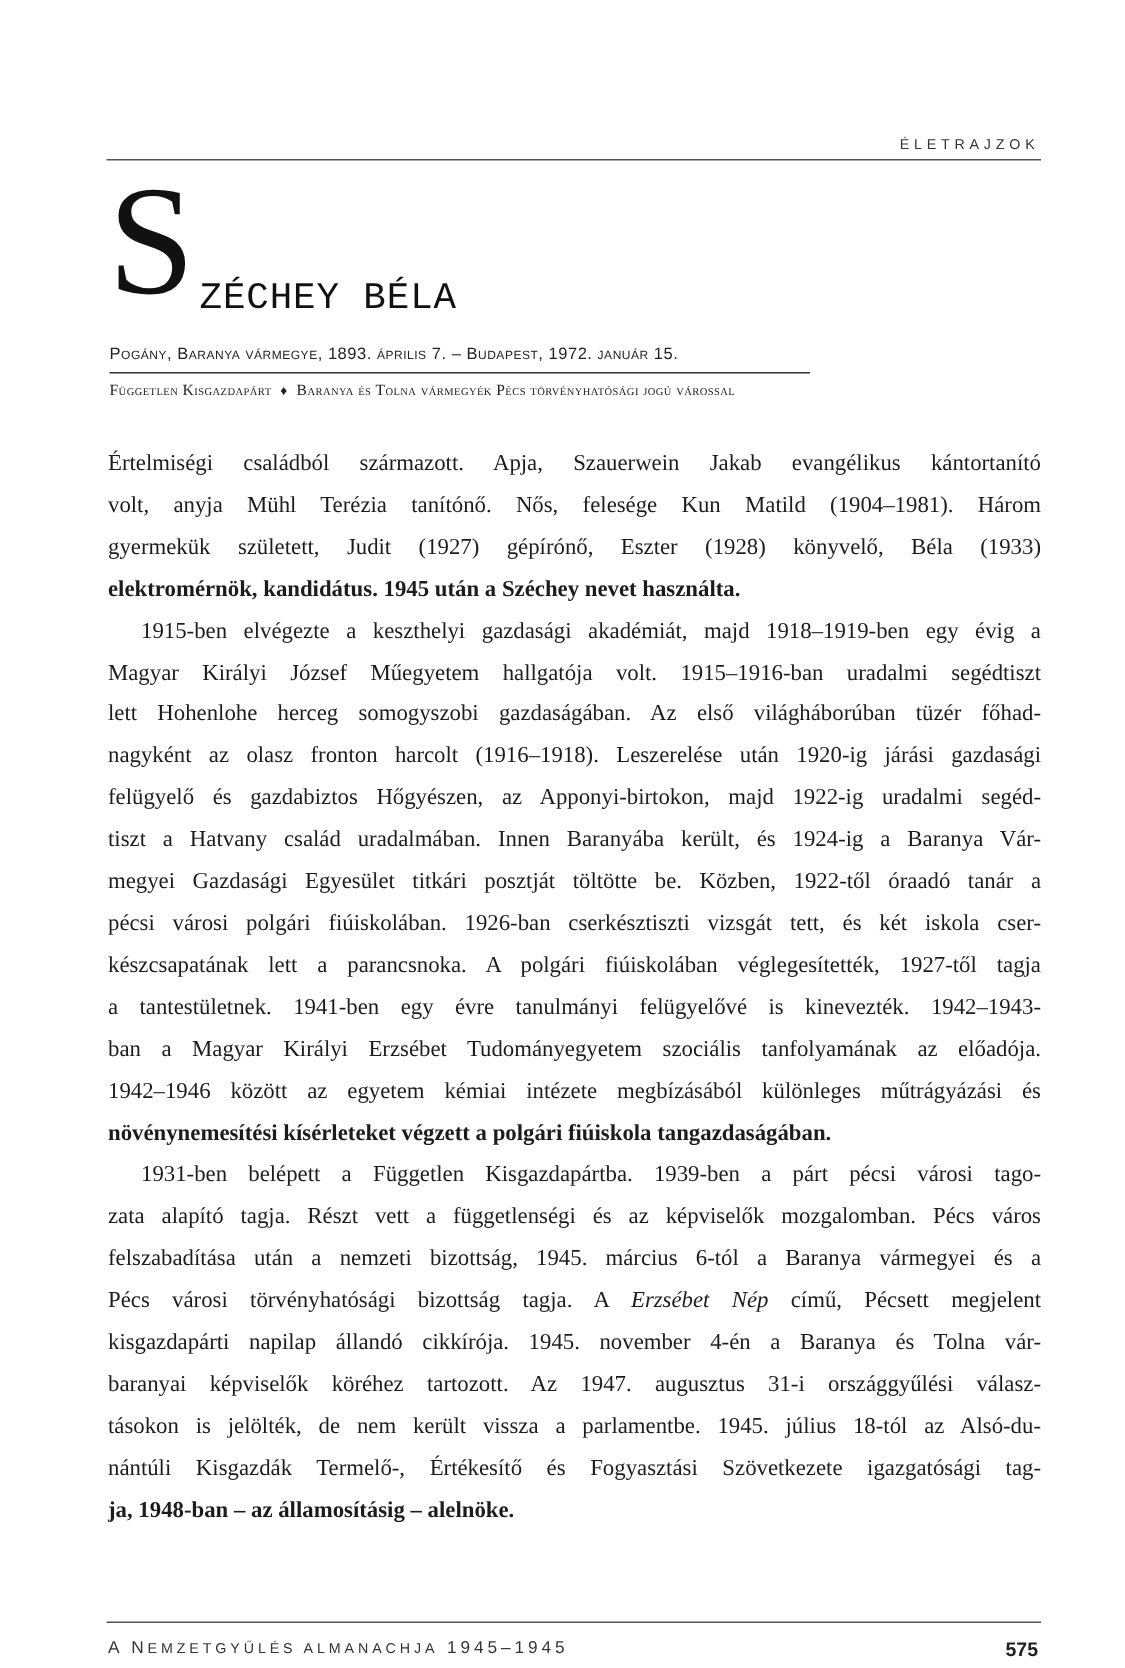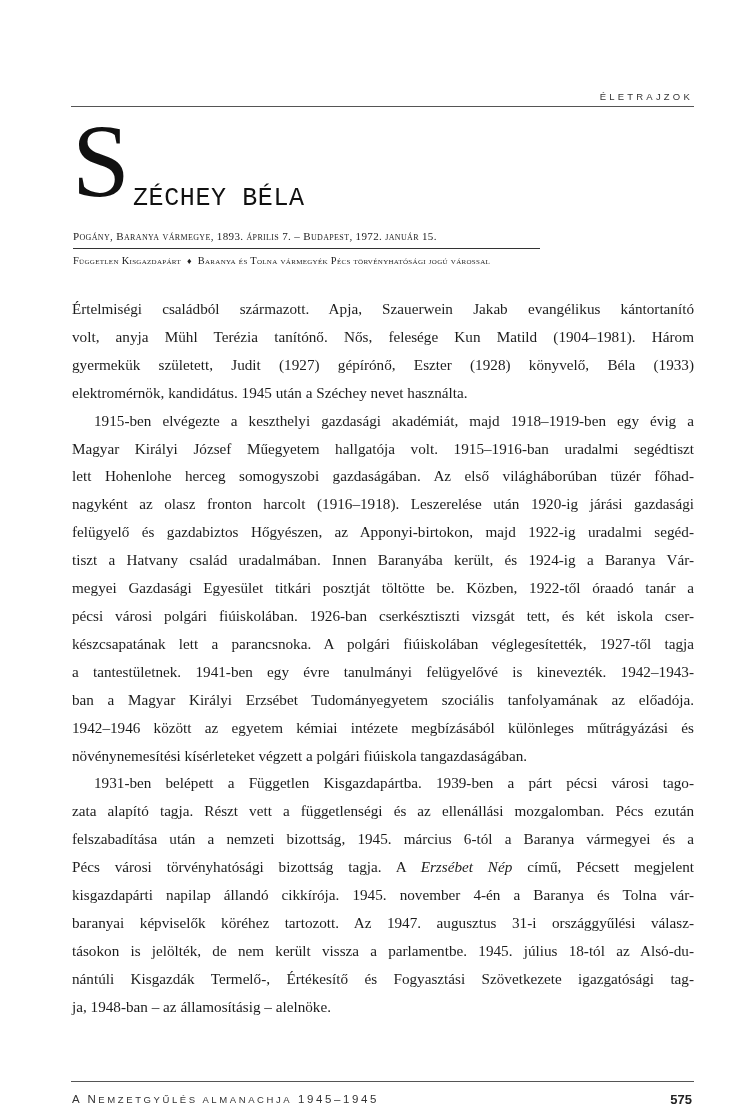--- a/index.html
+++ b/index.html
@@ -18,39 +18,39 @@
     font-family: "Liberation Serif", serif; font-size: 104px; line-height: 1;
     color: #111;
   }
   .title {
     position: absolute; left: 133px; top: 153px;
     font-family: Liberation Mono, monospace; font-size: 25px; letter-spacing: 0.6px;
     color: #111; line-height: 1;
   }
   .birth-line {
     position: absolute; left: 73px; top: 197px;
-    font-family: Liberation Serif, serif; font-size: 11px; letter-spacing: 0.35px;
+    font-family: Liberation Sans, sans-serif; font-size: 11px; letter-spacing: 0.35px;
     font-variant: small-caps; color: #222; white-space: nowrap;
   }
   .rule-mid { position: absolute; left: 73px; top: 215px; width: 467px; height: 1px; background: #333; }
   .party-line {
     position: absolute; left: 73px; top: 222px;
     font-family: "Liberation Serif", serif; font-size: 10.4px; letter-spacing: 0.3px;
     font-variant: small-caps; color: #222; white-space: nowrap;
   }
   .diamond { font-size: 9px; margin: 0 3px; }
 
   .body-text {
     position: absolute; left: 72px; top: 262px; width: 622px;
     font-family: "Liberation Serif", serif; font-size: 15.2px; line-height: 27.9px;
     color: #1c1c1c; text-align: justify; hyphens: manual;
   }
   .body-text p { margin: 0; }
   .line { display: block; text-align: justify; text-align-last: justify; white-space: nowrap; }
-  .line.last { text-align-last: left; }
+  .line.last { text-align-last: left; font-weight: bold; }
   .line.ind { padding-left: 22px; }
   .it { font-style: italic; }
 
   .rule-bottom { position: absolute; left: 71px; top: 1048px; width: 623px; height: 1px; background: #555; }
   .footer-title {
     position: absolute; left: 72px; top: 1060px;
     font-family: "Liberation Sans", sans-serif; font-size: 11.5px; letter-spacing: 2.6px;
     color: #333; white-space: nowrap;
   }
   .footer-title .sc { font-size: 9.5px; }
@@ -100,21 +100,21 @@
       <span class="line">megyei Gazdasági Egyesület titkári posztját töltötte be. Közben, 1922-től óraadó tanár a</span>
       <span class="line">pécsi városi polgári fiúiskolában. 1926-ban cserkésztiszti vizsgát tett, és két iskola cser-</span>
       <span class="line">készcsapatának lett a parancsnoka. A polgári fiúiskolában véglegesítették, 1927-től tagja</span>
       <span class="line">a tantestületnek. 1941-ben egy évre tanulmányi felügyelővé is kinevezték. 1942–1943-</span>
       <span class="line">ban a Magyar Királyi Erzsébet Tudományegyetem szociális tanfolyamának az előadója.</span>
       <span class="line">1942–1946 között az egyetem kémiai intézete megbízásából különleges műtrágyázási és</span>
       <span class="line last">növénynemesítési kísérleteket végzett a polgári fiúiskola tangazdaságában.</span>
     </p>
     <p>
       <span class="line ind">1931-ben belépett a Független Kisgazdapártba. 1939-ben a párt pécsi városi tago-</span>
-      <span class="line">zata alapító tagja. Részt vett a függetlenségi és az ellenállási mozgalomban. Pécs ezután</span>
+      <span class="line">zata alapító tagja. Részt vett a függetlenségi és az képviselők mozgalomban. Pécs város</span>
       <span class="line">felszabadítása után a nemzeti bizottság, 1945. március 6-tól a Baranya vármegyei és a</span>
       <span class="line"><span>Pécs városi törvényhatósági bizottság tagja. A </span><span class="it">Erzsébet Nép</span><span> című, Pécsett megjelent</span></span>
       <span class="line">kisgazdapárti napilap állandó cikkírója. 1945. november 4-én a Baranya és Tolna vár-</span>
       <span class="line">baranyai képviselők köréhez tartozott. Az 1947. augusztus 31-i országgyűlési válasz-</span>
       <span class="line">tásokon is jelölték, de nem került vissza a parlamentbe. 1945. július 18-tól az Alsó-du-</span>
       <span class="line">nántúli Kisgazdák Termelő-, Értékesítő és Fogyasztási Szövetkezete igazgatósági tag-</span>
       <span class="line last">ja, 1948-ban – az államosításig – alelnöke.</span>
     </p>
   </div>
 

